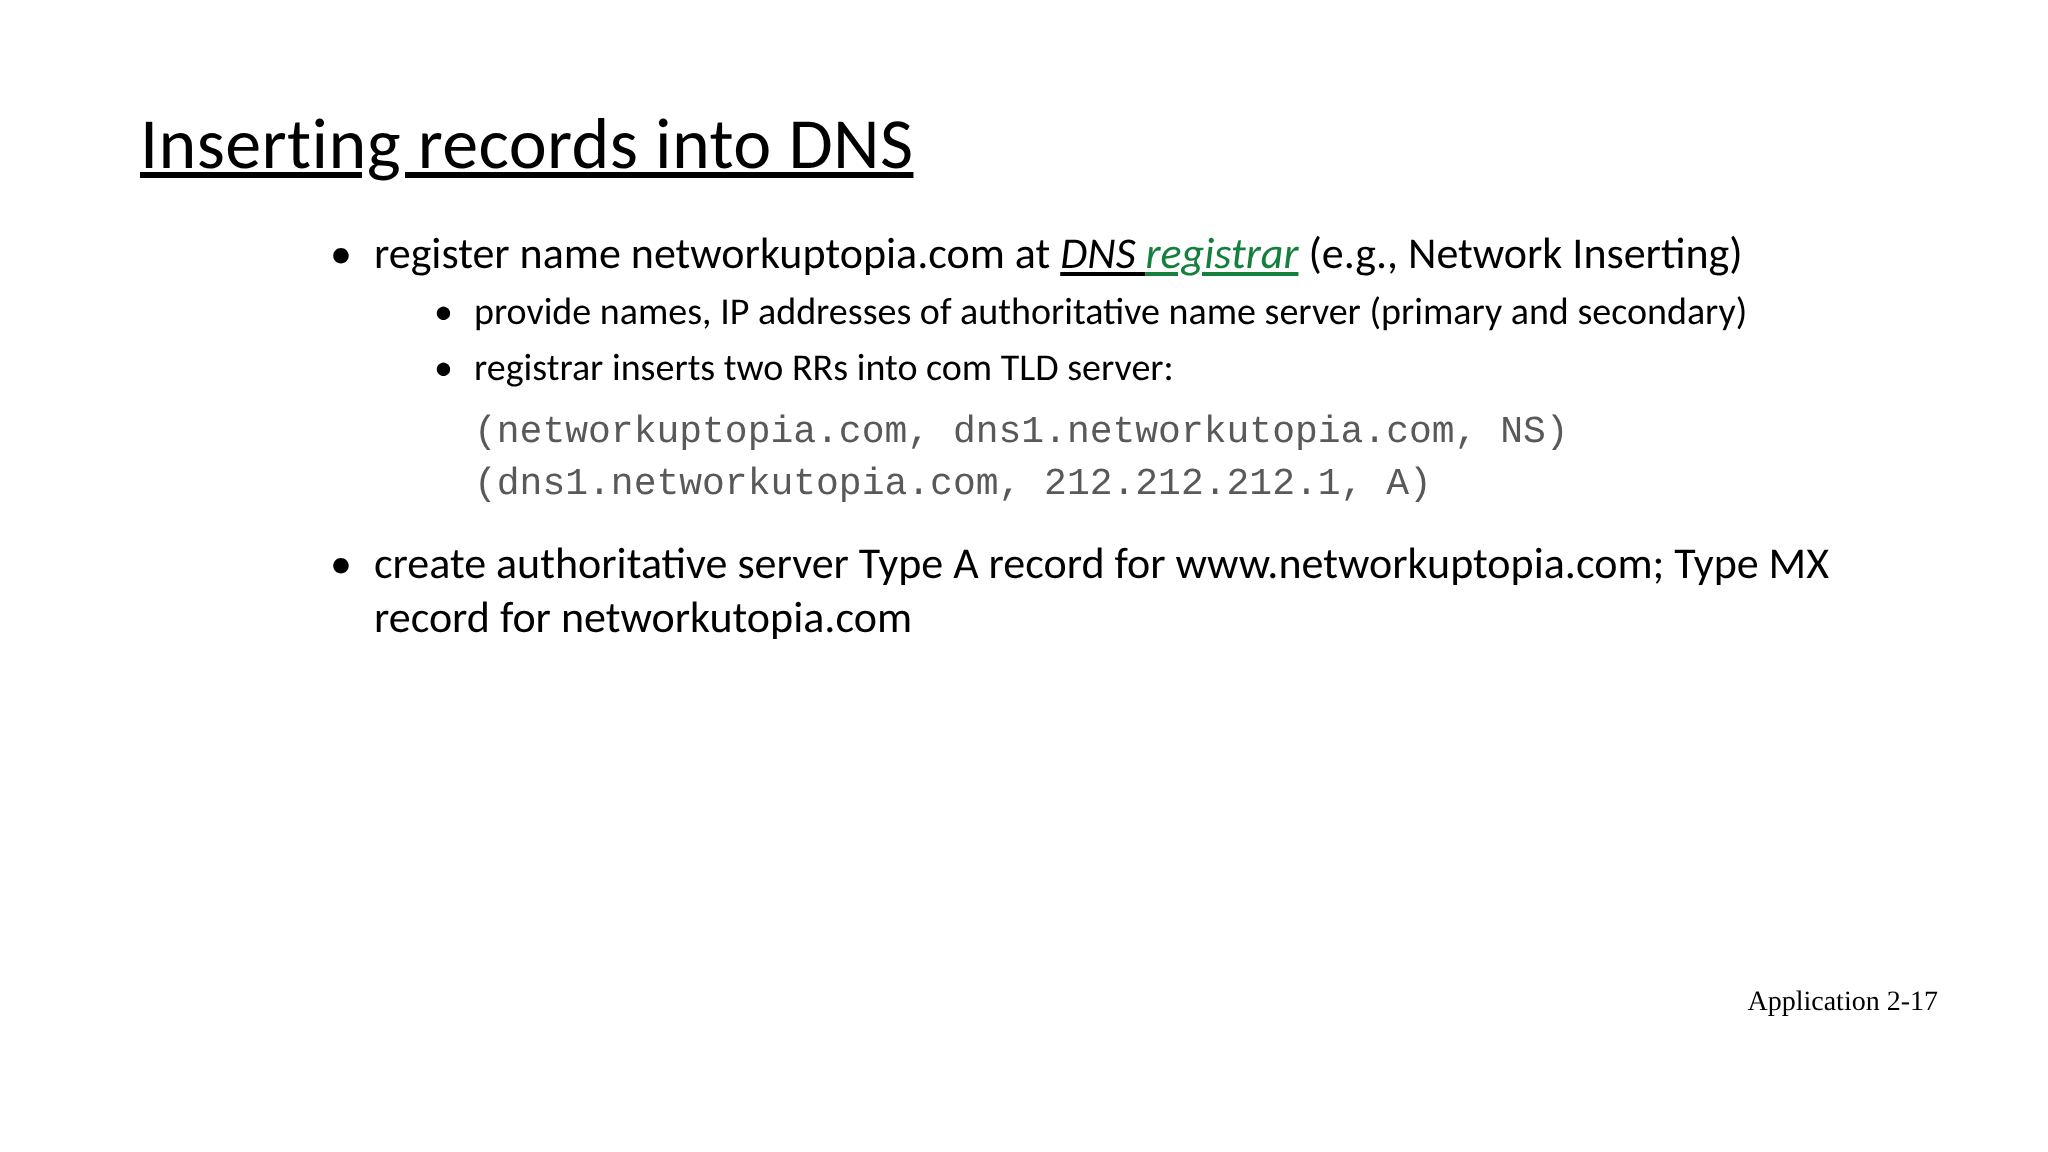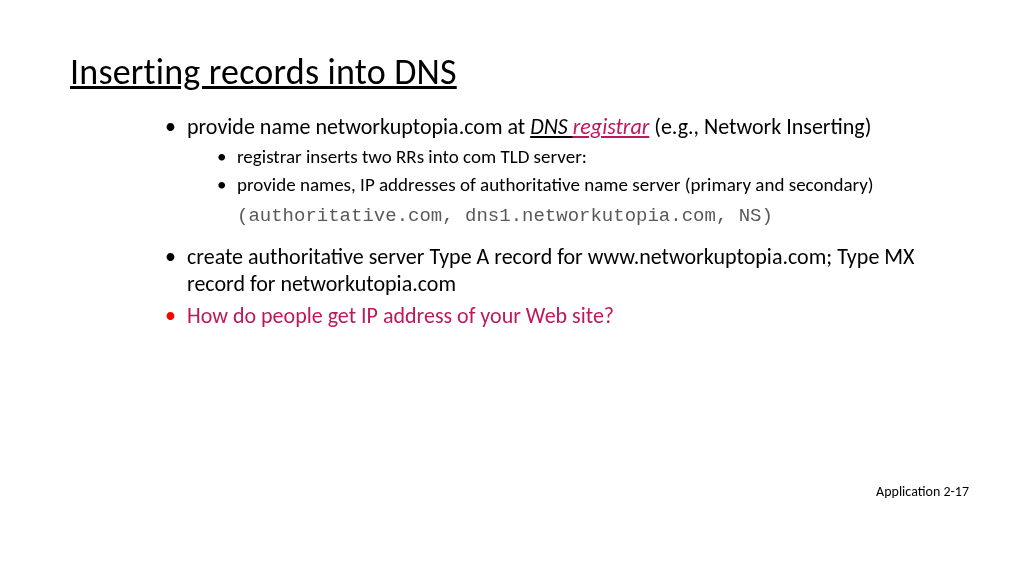--- a/index.html
+++ b/index.html
@@ -7,52 +7,50 @@
   .slide { position: relative; width: 1024px; height: 532px; padding: 50px 70px 30px 70px; border-radius: 12px; }
   .title { font-size: 36px; font-weight: 400; text-decoration: underline; margin-bottom: 20px; letter-spacing: 0.2px; }
   ul.top { list-style: none; padding-left: 95px; }
   ul.top > li { position: relative; font-size: 22px; line-height: 1.22; margin-bottom: 6px; padding-left: 22px; }
   ul.top > li::before { content: "•"; position: absolute; left: 0; top: 0; font-size: 22px; }
   ul.sub { list-style: none; padding-left: 30px; margin-top: 4px; margin-bottom: 4px; }
   ul.sub > li { position: relative; font-size: 19px; line-height: 1.22; margin-bottom: 5px; padding-left: 20px; }
   ul.sub > li::before { content: "•"; position: absolute; left: 0; top: 0; font-size: 19px; }
   .code { font-family: "Courier New", Courier, monospace; font-size: 19px; color: #595959; line-height: 1.35; margin: 8px 0 14px 50px; }
   .italic { font-style: italic; text-decoration: underline; }
-  .red { color: #be185d; }
+  .red { color: #15803d; }
   .red-bullet::before { color: #ff0000; }
-  .footer { position: absolute; right: 55px; bottom: 32px; font-size: 14px; color: #000; }
+  .footer { position: absolute; right: 55px; bottom: 22px; font-size: 14px; color: #000; font-family: Liberation Serif, serif; }
 </style>
 </head>
 <body>
 
 <div class="slide">
   <h1 class="title">Inserting records into DNS</h1>
 
   <ul class="top">
 
 
     <li>
-      <span>provide name networkuptopia.com at </span><span class="italic">DNS </span><span class="italic red">registrar</span><span> (e.g., Network Inserting)</span>
+      <span>register name networkuptopia.com at </span><span class="italic">DNS </span><span class="italic red">registrar</span><span> (e.g., Network Inserting)</span>
       <ul class="sub">
+        <li>
+          <span>provide names, IP addresses of authoritative name server (primary and secondary)</span>
+        </li>
         <li>
           <span>registrar inserts two RRs into com TLD server:</span>
         </li>
-        <li>
-          <span>provide names, IP addresses of authoritative name server (primary and secondary)</span>
-        </li>
       </ul>
       <div class="code">
-        <div>(authoritative.com, dns1.networkutopia.com, NS)</div>
+        <div>(networkuptopia.com, dns1.networkutopia.com, NS)</div>
+        <div>(dns1.networkutopia.com, 212.212.212.1, A)</div>
       </div>
     </li>
 
     <li>
       <span>create authoritative server Type A record for www.networkuptopia.com; Type MX record for networkutopia.com</span>
     </li>
 
-    <li class="red red-bullet">
-      <span>How do people get IP address of your Web site?</span>
-    </li>
 
   </ul>
 
   <div class="footer">Application  2-17</div>
 </div>
 
 </body></html>

